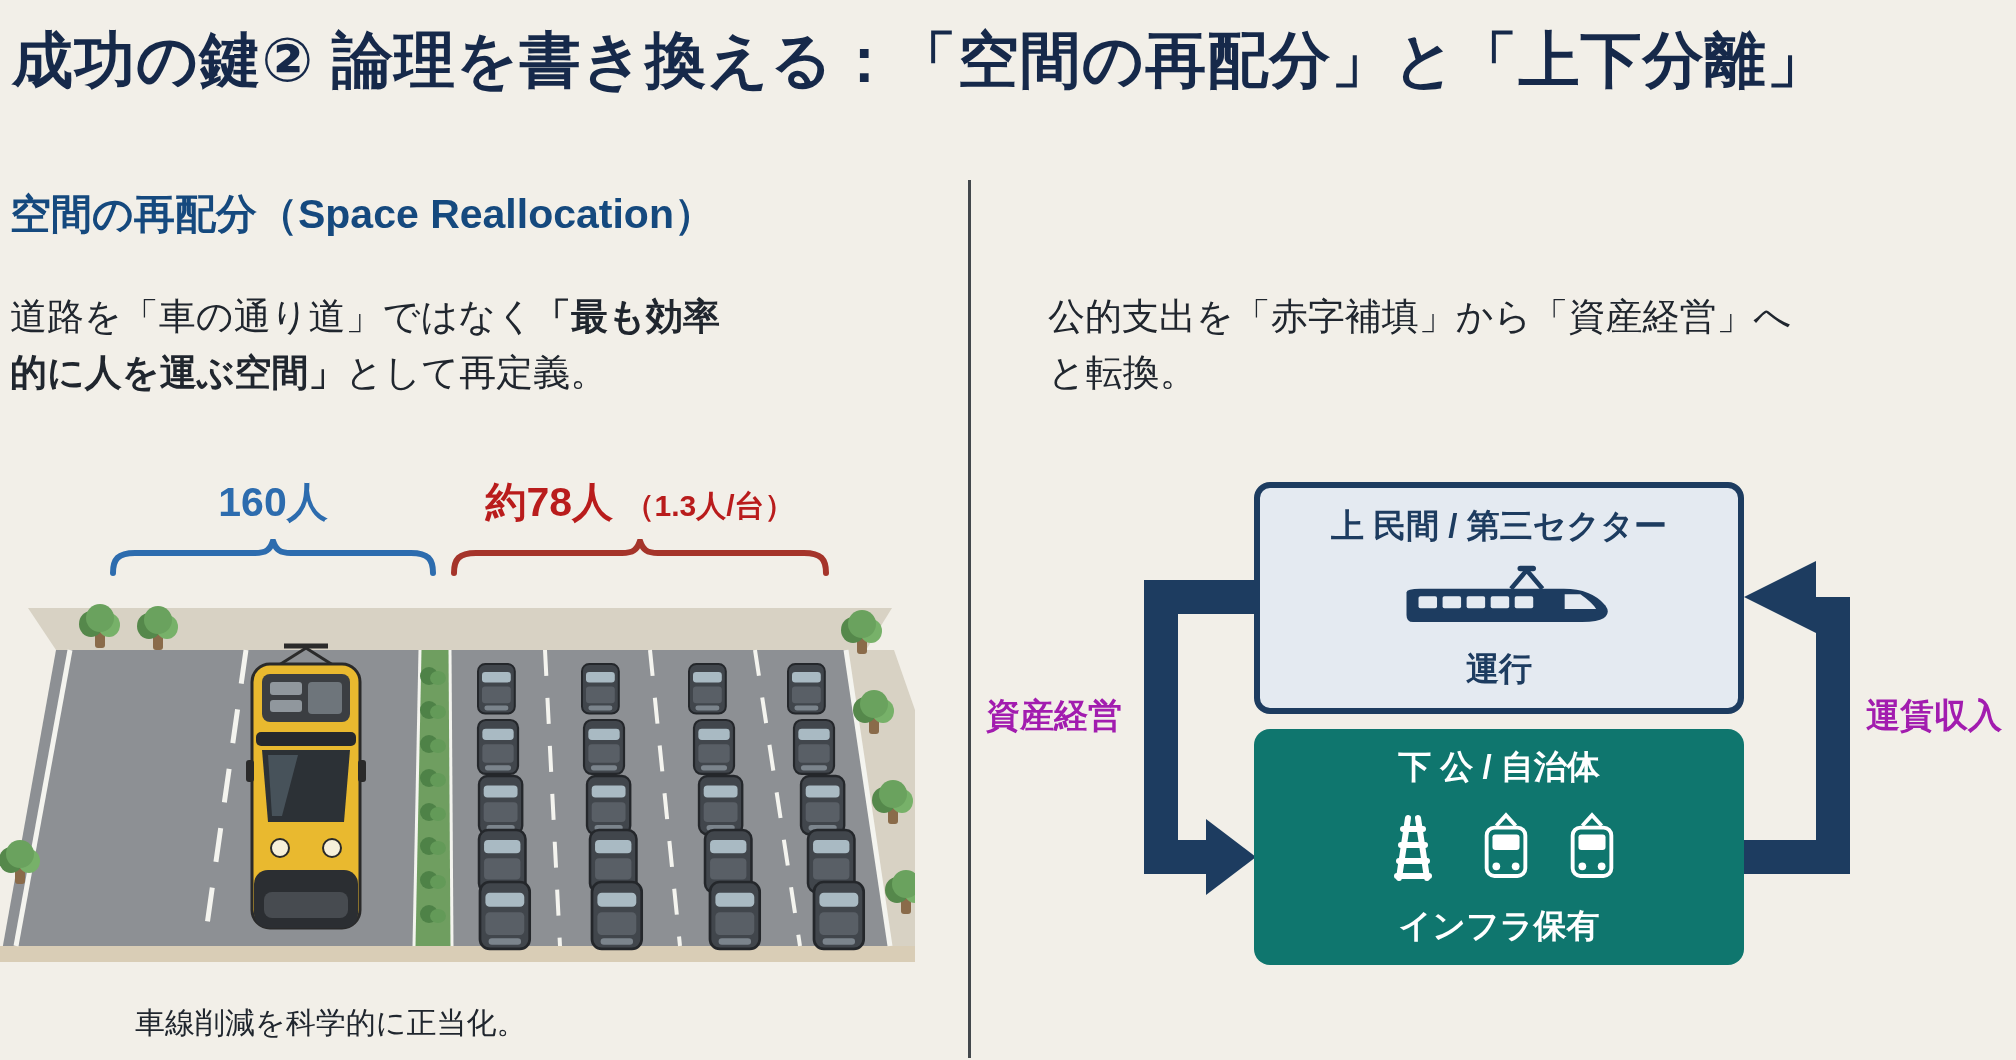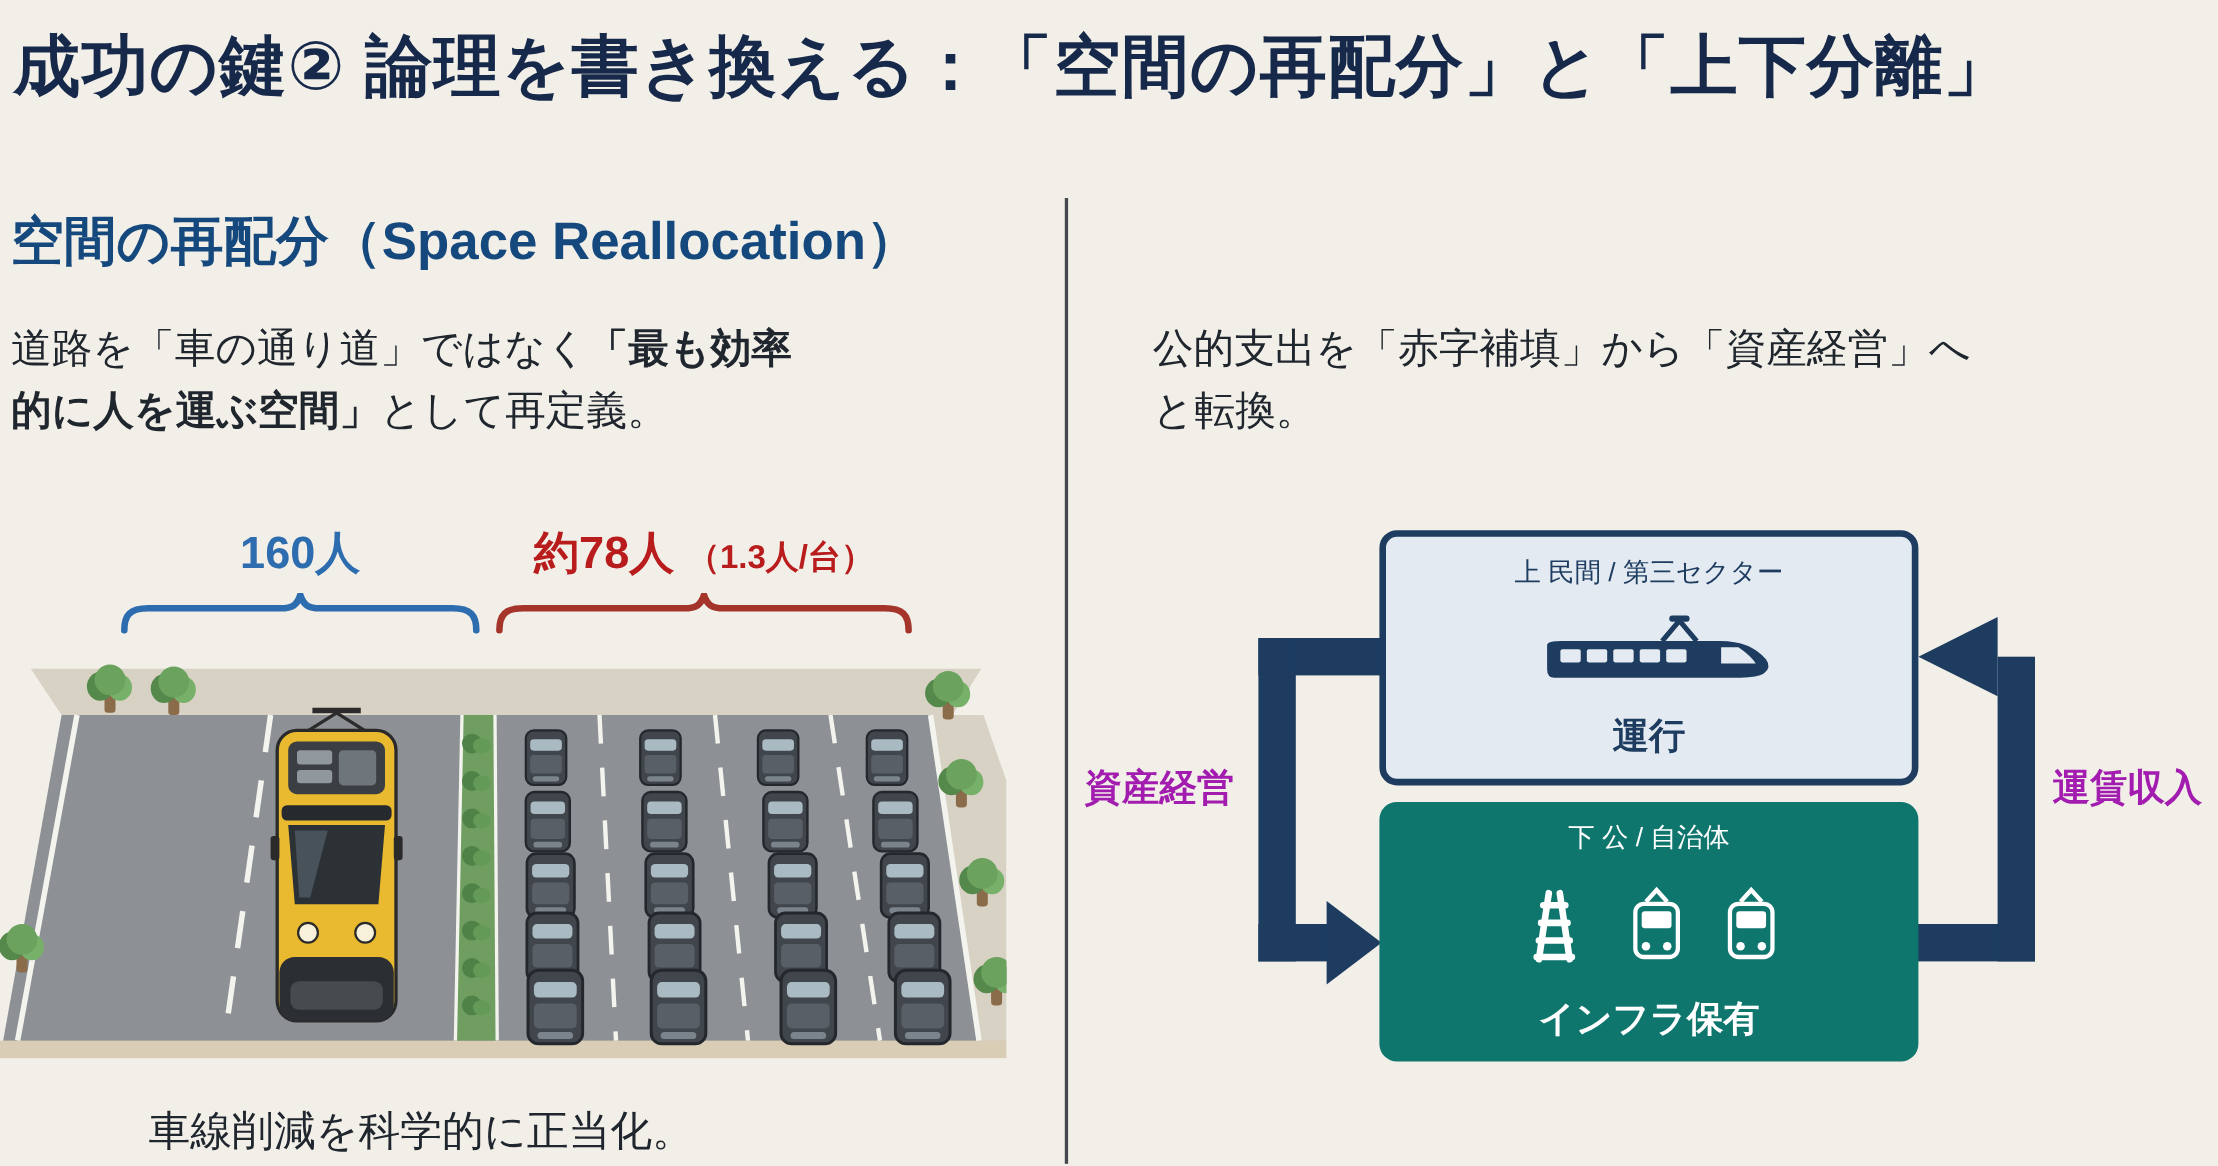--- a/index.html
+++ b/index.html
@@ -16,21 +16,21 @@
     font-size:61px; font-weight:700; color:#16294a;
     letter-spacing:1px; white-space:nowrap;
   }
 
   .panel { position:absolute; }
   .left-panel  { left:10px;   top:175px; width:950px;  height:885px; }
   .right-panel { left:1048px; top:175px; width:968px;  height:885px; }
 
   .panel h2 {
     position:absolute; left:0; top:0;
-    font-size:48px; font-weight:700; color:#15497e; white-space:nowrap;
+    font-size:41px; font-weight:700; color:#15497e; white-space:nowrap;
   }
   .body-text {
     position:absolute; left:0; top:102px;
     font-size:37px; line-height:1.5; color:#20262e;
   }
   .left-panel  .body-text { max-width:720px; }
   .right-panel .body-text { max-width:765px; }
   .body-text .b { font-weight:700; }
 
   .count-label {
@@ -42,40 +42,40 @@
   .count-label.cars .sub { font-size:30px; }
 
   .brace { position:absolute; top:352px; }
   .brace.blue { left:99px; }
   .brace.red  { left:440px; }
 
   .scene { position:absolute; left:-10px; top:405px; }
 
   .caption {
     position:absolute; left:125px; top:816px;
-    font-size:38px; color:#20262e; white-space:nowrap;
+    font-size:30px; color:#20262e; white-space:nowrap;
   }
 
   .divider {
     position:absolute; left:968px; top:168px;
     width:3px; height:878px; background:#43484c;
   }
 
   
   .diagram { position:absolute; left:-88px; top:280px; width:1056px; height:520px; }
   .diagram .arrows { position:absolute; left:0; top:0; }
 
   .dbox {
     position:absolute; left:294px; width:490px; border-radius:16px;
     display:flex; flex-direction:column; align-items:center;
     justify-content:space-between; padding:16px 10px;
   }
   .dbox.upper { top:15px;  height:232px; background:#e4eaf1; border:6px solid #1d3c60; color:#1d3c60; }
   .dbox.lower { top:262px; height:236px; background:#0f766e; color:#ffffff; }
-  .box-title { font-size:24px; font-weight:400; white-space:nowrap;text-align:right; }
+  .box-title { font-size:33px; font-weight:700; white-space:nowrap;text-align:right; }
   .box-role  { font-size:33px; font-weight:700; white-space:nowrap; }
   .icon-row  { display:flex; gap:28px; align-items:flex-end; }
 
   .flow-label {
     position:absolute; top:226px; font-size:34px; font-weight:700;
     color:#a21caf; text-align:center; white-space:nowrap;
   }
   .flow-label.left  { left:8px;   width:172px; }
   .flow-label.right { left:896px; width:156px; }
 </style>

